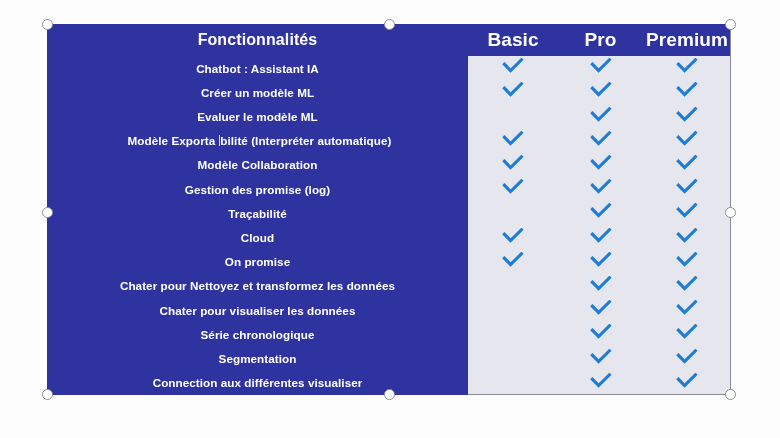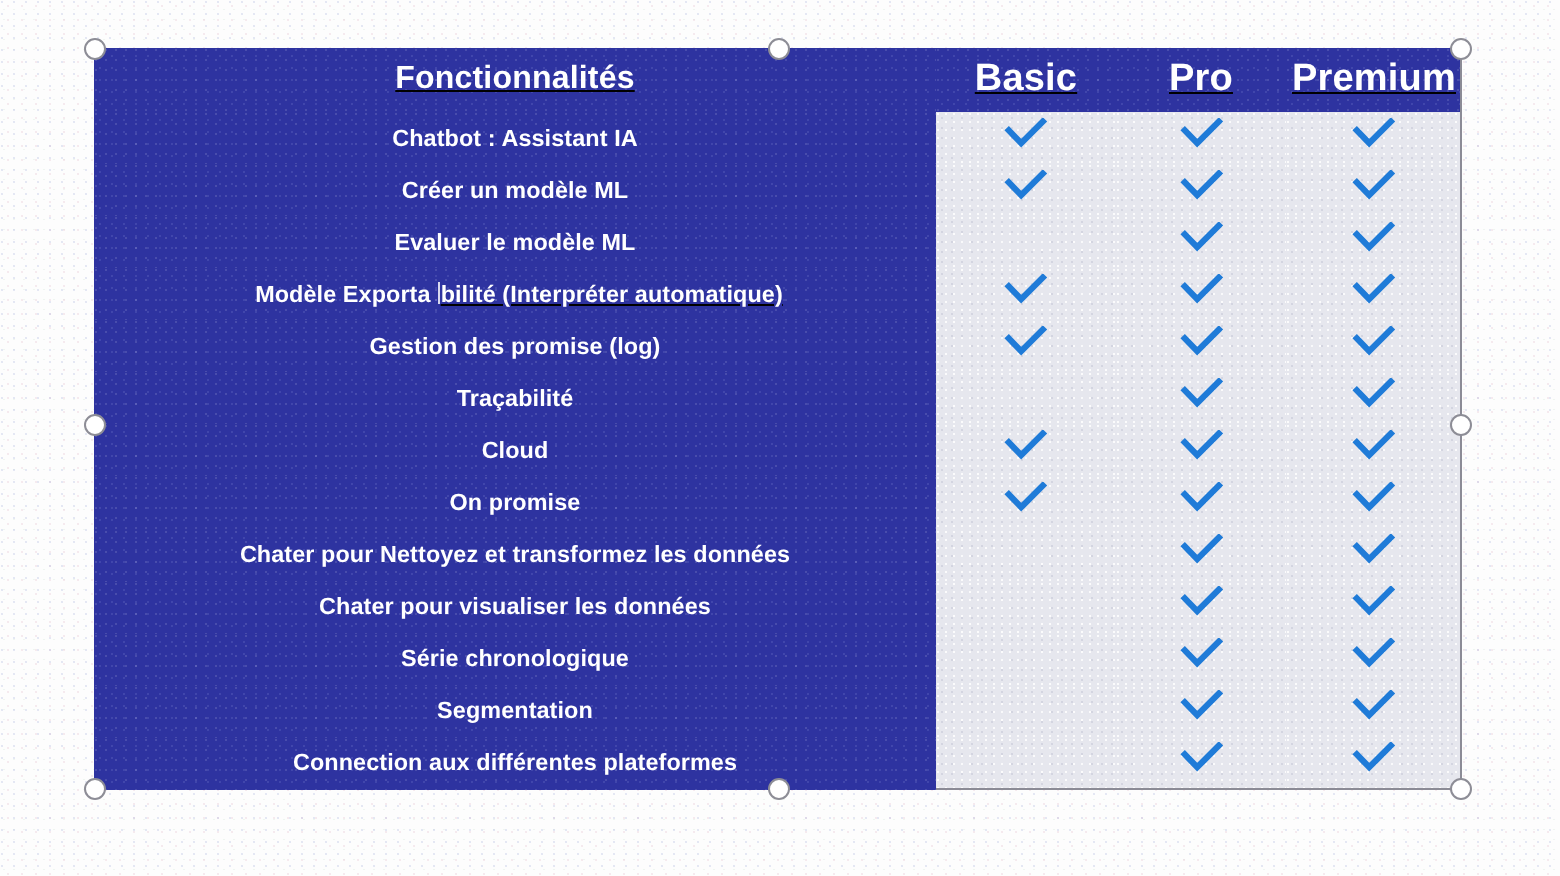--- a/index.html
+++ b/index.html
@@ -27,21 +27,20 @@
     background-size: 6px 6px, 7px 7px, 5px 5px;
   }
 
   
   #table-wrap {
     position: absolute;
     left: 47px;
     top: 24px;
     width: 684px;
     height: 371px;
-    text-decoration: underline;
   }
   table.cmp {
     border-collapse: collapse;
     table-layout: fixed;
     width: 684px;
     height: 371px;
   }
   table.cmp col.c-feature { width: 421px; }
   table.cmp col.c-basic   { width: 90px; }
   table.cmp col.c-pro     { width: 85px; }
@@ -209,20 +208,32 @@
                   <path d="M2.4 6.2 L8.6 12.6 L19.4 1.8" fill="none" stroke="#1f7bd8" stroke-width="3.1" stroke-linecap="square" stroke-linejoin="miter"></path>
                 </svg></span></td>
             <td class="lite"><span class="chk"><svg width="22" height="16" viewBox="0 0 22 16" xmlns="http://www.w3.org/2000/svg">
                   <path d="M2.4 6.2 L8.6 12.6 L19.4 1.8" fill="none" stroke="#1f7bd8" stroke-width="3.1" stroke-linecap="square" stroke-linejoin="miter"></path>
                 </svg></span></td>
             <td class="lite"><span class="chk"><svg width="22" height="16" viewBox="0 0 22 16" xmlns="http://www.w3.org/2000/svg">
                   <path d="M2.4 6.2 L8.6 12.6 L19.4 1.8" fill="none" stroke="#1f7bd8" stroke-width="3.1" stroke-linecap="square" stroke-linejoin="miter"></path>
                 </svg></span></td>
           </tr>
           <tr>
+            <td class="blue"><span class="feat-txt">Modèle Collaboration</span></td>
+            <td class="lite"><span class="chk"><svg width="22" height="16" viewBox="0 0 22 16" xmlns="http://www.w3.org/2000/svg">
+                  <path d="M2.4 6.2 L8.6 12.6 L19.4 1.8" fill="none" stroke="#1f7bd8" stroke-width="3.1" stroke-linecap="square" stroke-linejoin="miter"></path>
+                </svg></span></td>
+            <td class="lite"><span class="chk"><svg width="22" height="16" viewBox="0 0 22 16" xmlns="http://www.w3.org/2000/svg">
+                  <path d="M2.4 6.2 L8.6 12.6 L19.4 1.8" fill="none" stroke="#1f7bd8" stroke-width="3.1" stroke-linecap="square" stroke-linejoin="miter"></path>
+                </svg></span></td>
+            <td class="lite"><span class="chk"><svg width="22" height="16" viewBox="0 0 22 16" xmlns="http://www.w3.org/2000/svg">
+                  <path d="M2.4 6.2 L8.6 12.6 L19.4 1.8" fill="none" stroke="#1f7bd8" stroke-width="3.1" stroke-linecap="square" stroke-linejoin="miter"></path>
+                </svg></span></td>
+          </tr>
+          <tr>
             <td class="blue"><span class="feat-txt">Gestion des promise (log)</span></td>
             <td class="lite"><span class="chk"><svg width="22" height="16" viewBox="0 0 22 16" xmlns="http://www.w3.org/2000/svg">
                   <path d="M2.4 6.2 L8.6 12.6 L19.4 1.8" fill="none" stroke="#1f7bd8" stroke-width="3.1" stroke-linecap="square" stroke-linejoin="miter"></path>
                 </svg></span></td>
             <td class="lite"><span class="chk"><svg width="22" height="16" viewBox="0 0 22 16" xmlns="http://www.w3.org/2000/svg">
                   <path d="M2.4 6.2 L8.6 12.6 L19.4 1.8" fill="none" stroke="#1f7bd8" stroke-width="3.1" stroke-linecap="square" stroke-linejoin="miter"></path>
                 </svg></span></td>
             <td class="lite"><span class="chk"><svg width="22" height="16" viewBox="0 0 22 16" xmlns="http://www.w3.org/2000/svg">
                   <path d="M2.4 6.2 L8.6 12.6 L19.4 1.8" fill="none" stroke="#1f7bd8" stroke-width="3.1" stroke-linecap="square" stroke-linejoin="miter"></path>
                 </svg></span></td>
@@ -295,21 +306,21 @@
             <td class="blue"><span class="feat-txt">Segmentation</span></td>
             <td class="lite"><span class="chk off"></span></td>
             <td class="lite"><span class="chk"><svg width="22" height="16" viewBox="0 0 22 16" xmlns="http://www.w3.org/2000/svg">
                   <path d="M2.4 6.2 L8.6 12.6 L19.4 1.8" fill="none" stroke="#1f7bd8" stroke-width="3.1" stroke-linecap="square" stroke-linejoin="miter"></path>
                 </svg></span></td>
             <td class="lite"><span class="chk"><svg width="22" height="16" viewBox="0 0 22 16" xmlns="http://www.w3.org/2000/svg">
                   <path d="M2.4 6.2 L8.6 12.6 L19.4 1.8" fill="none" stroke="#1f7bd8" stroke-width="3.1" stroke-linecap="square" stroke-linejoin="miter"></path>
                 </svg></span></td>
           </tr>
           <tr>
-            <td class="blue"><span class="feat-txt">Connection aux différentes plateformes</span></td>
+            <td class="blue"><span class="feat-txt">Connection aux différentes visualiser</span></td>
             <td class="lite"><span class="chk off"></span></td>
             <td class="lite"><span class="chk"><svg width="22" height="16" viewBox="0 0 22 16" xmlns="http://www.w3.org/2000/svg">
                   <path d="M2.4 6.2 L8.6 12.6 L19.4 1.8" fill="none" stroke="#1f7bd8" stroke-width="3.1" stroke-linecap="square" stroke-linejoin="miter"></path>
                 </svg></span></td>
             <td class="lite"><span class="chk"><svg width="22" height="16" viewBox="0 0 22 16" xmlns="http://www.w3.org/2000/svg">
                   <path d="M2.4 6.2 L8.6 12.6 L19.4 1.8" fill="none" stroke="#1f7bd8" stroke-width="3.1" stroke-linecap="square" stroke-linejoin="miter"></path>
                 </svg></span></td>
           </tr>
         </tbody>
     </table>

